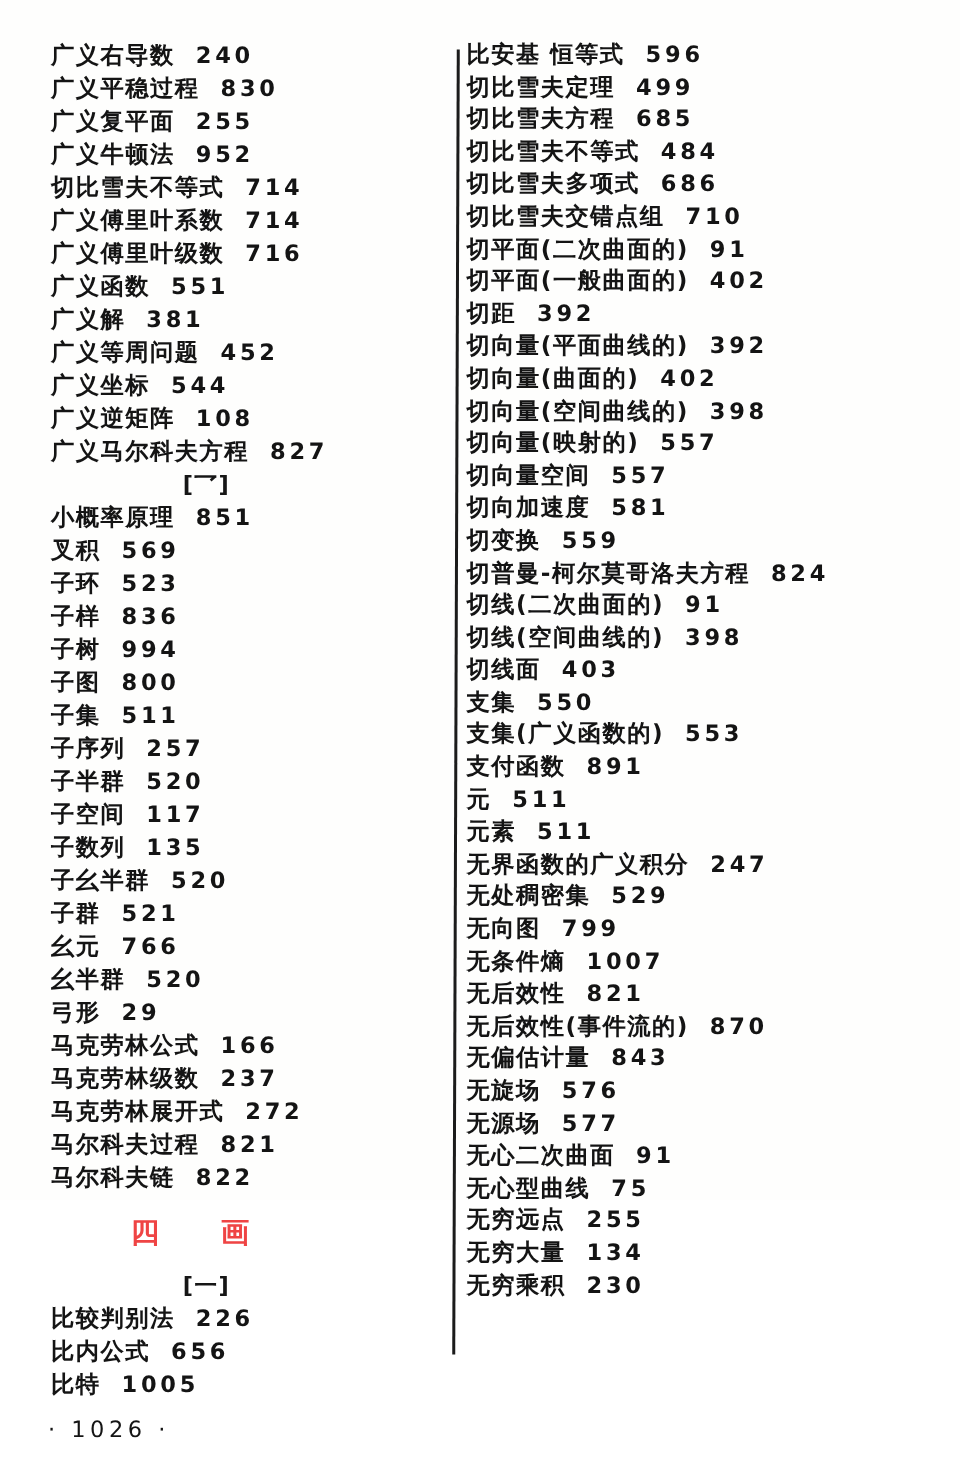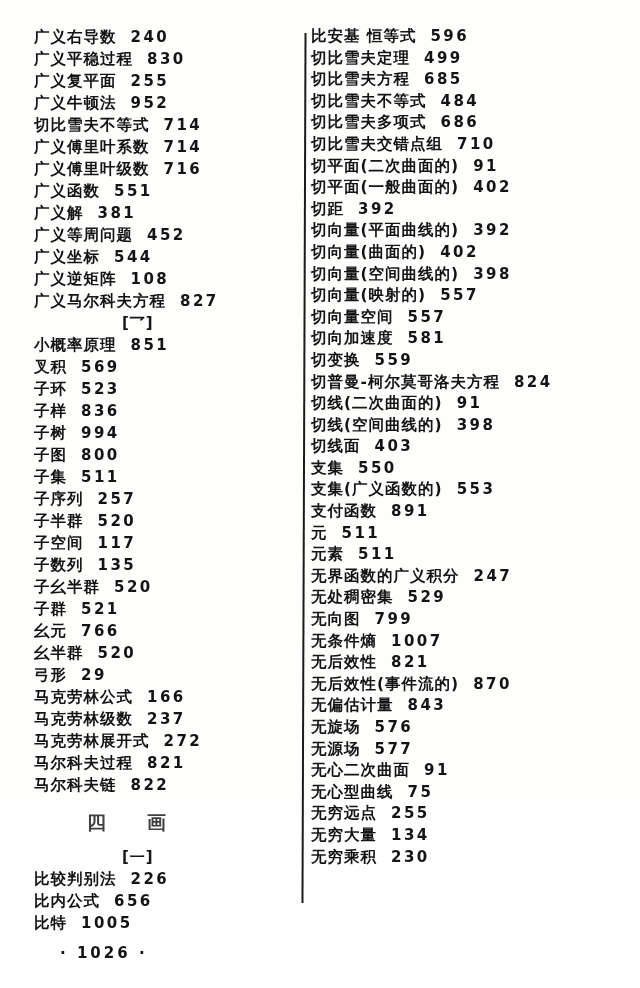--- a/index.html
+++ b/index.html
@@ -62,37 +62,37 @@
     letter-spacing: 1px;
   }
   .heading {
     font-size: 19px;
     font-weight: 800;
     text-align: center;
     width: 70%;
     margin: 13px 0 11px 0;
     line-height: 26px;
     letter-spacing: 1px;
-    color: #404040;
+    color: #ef4444;
   }
   .divider {
     position: absolute;
     left: 303px;
     top: 33px;
     width: 2px;
     height: 870px;
     background: #1b1b1b;
     transform: rotate(0.2deg);
   }
   .footer {
     position: absolute;
-    left: 60px;
+    left: 32px;
     top: 944px;
     font-size: 15px;
-    font-weight: 700;
+    font-weight: 400;
     letter-spacing: 3px;
     color: #141414;
   }
 </style>
 </head>
 <body>
 
 <div class="page">
   <div class="col col-left" id="col-left">
       <div class="entry"><span class="term">广义右导数</span><span class="pnum">240</span></div>

